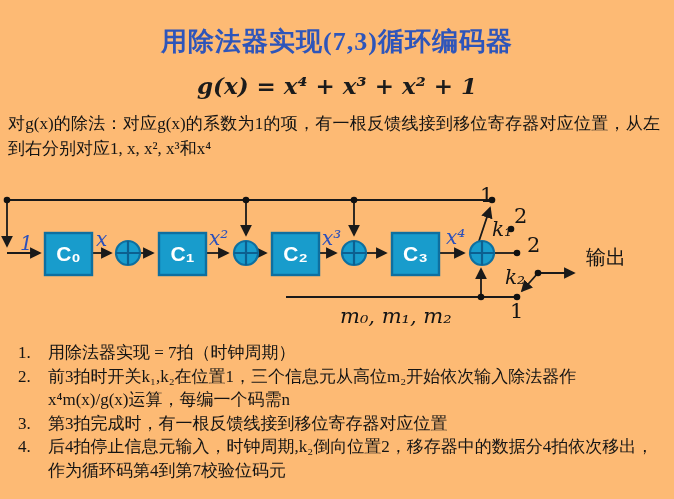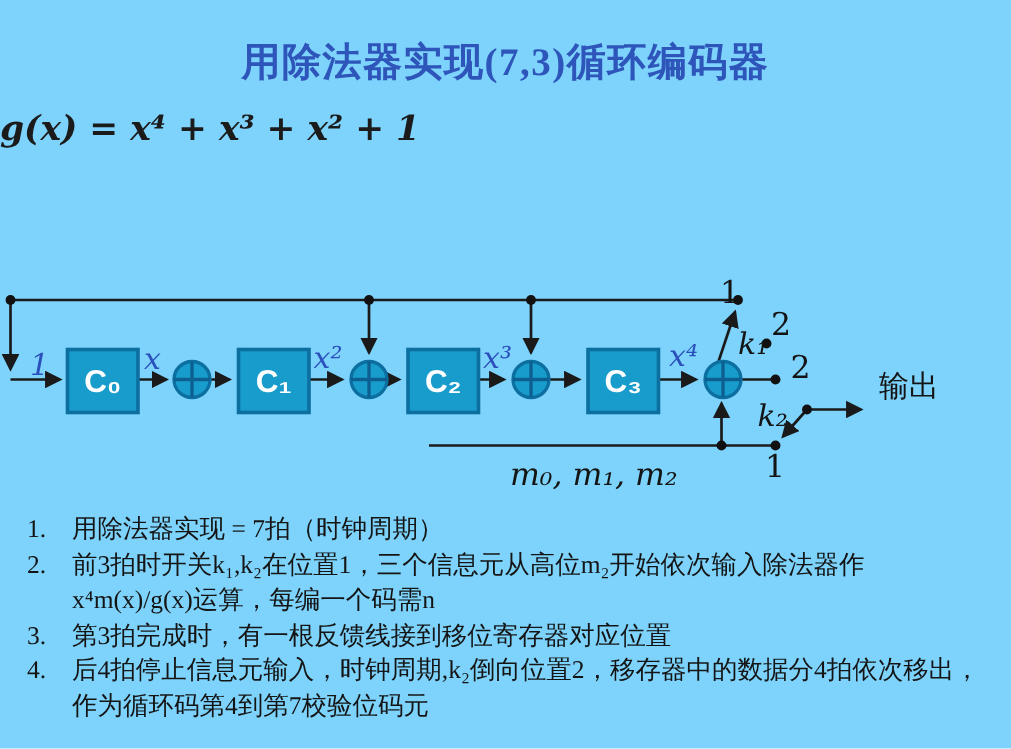--- a/index.html
+++ b/index.html
@@ -1,25 +1,25 @@
 <!DOCTYPE html>
 <html><head>
 <meta charset="utf-8">
 <style>
   html,body{margin:0;padding:0;background:#ffffff;}
   .slide{
-    position:relative;width:674px;height:499px;background:#7dd3fc;overflow:hidden;
+    position:relative;width:674px;height:499px;background:#fdba74;overflow:hidden;
     font-family:"Liberation Serif","DejaVu Serif",serif;color:#141414;
   }
   .title{
     position:absolute;top:24px;left:0;width:674px;text-align:center;
     font-size:26px;font-weight:bold;color:#2e55ba;letter-spacing:1px;margin:0;
   }
   .formula{
-    position:absolute;top:72px;left:0;width:674px;text-align:left;
+    position:absolute;top:72px;left:0;width:674px;text-align:center;
     font-size:23px;font-style:italic;font-weight:bold;color:#1b1b1b;
     font-family:"DejaVu Serif","Liberation Serif",serif;
   }
   .desc{
     position:absolute;top:111px;left:8px;width:652px;margin:0;
     font-size:17px;line-height:25px;color:#141414;text-align:justify;
   }
   .circuit-svg{position:absolute;top:185px;left:0;}
   .notes{position:absolute;top:341px;left:18px;width:646px;}
   .note{display:flex;font-size:17px;line-height:23.6px;}
@@ -44,20 +44,21 @@
 </style>
 </head>
 <body>
 
 <div class="slide">
 
   <h1 class="title">用除法器实现(7,3)循环编码器</h1>
 
   <div class="formula">g(x) = x⁴ + x³ + x² + 1</div>
 
+  <p class="desc">对g(x)的除法：对应g(x)的系数为1的项，有一根反馈线接到移位寄存器对应位置，从左到右分别对应1, x, x², x³和x⁴</p>
 
   <svg class="circuit-svg" width="674" height="148" viewBox="0 0 674 148">
     <defs>
       <marker id="arr" viewBox="0 0 10 10" refX="8.5" refY="5" markerWidth="6.5" markerHeight="6.5" orient="auto-start-reverse">
         <path d="M0 0 L10 5 L0 10 z" fill="#1a1a1a"></path>
       </marker>
     </defs>
 
     <path class="wire" d="M7 15 H492"></path>
     <path class="wire" d="M7 15 V61" marker-end="url(#arr)"></path>

